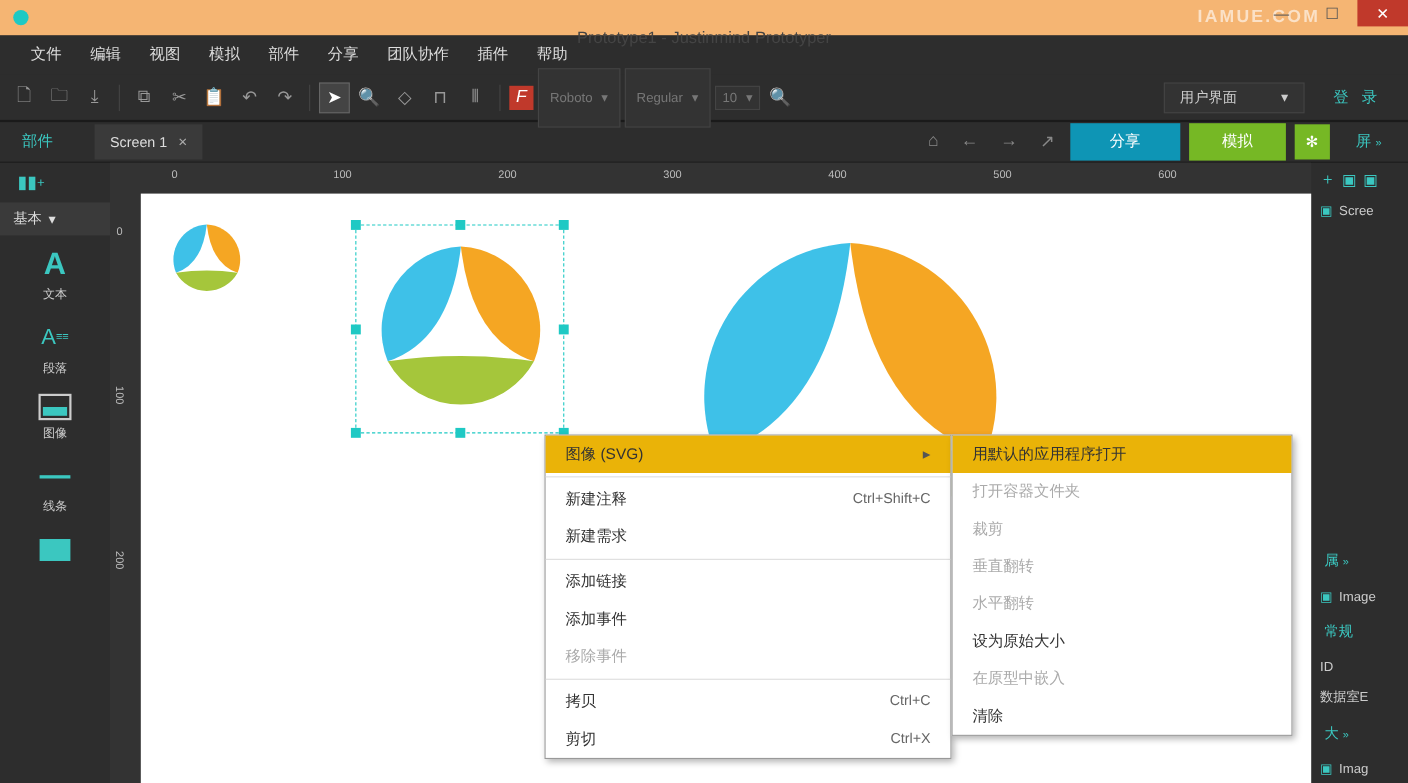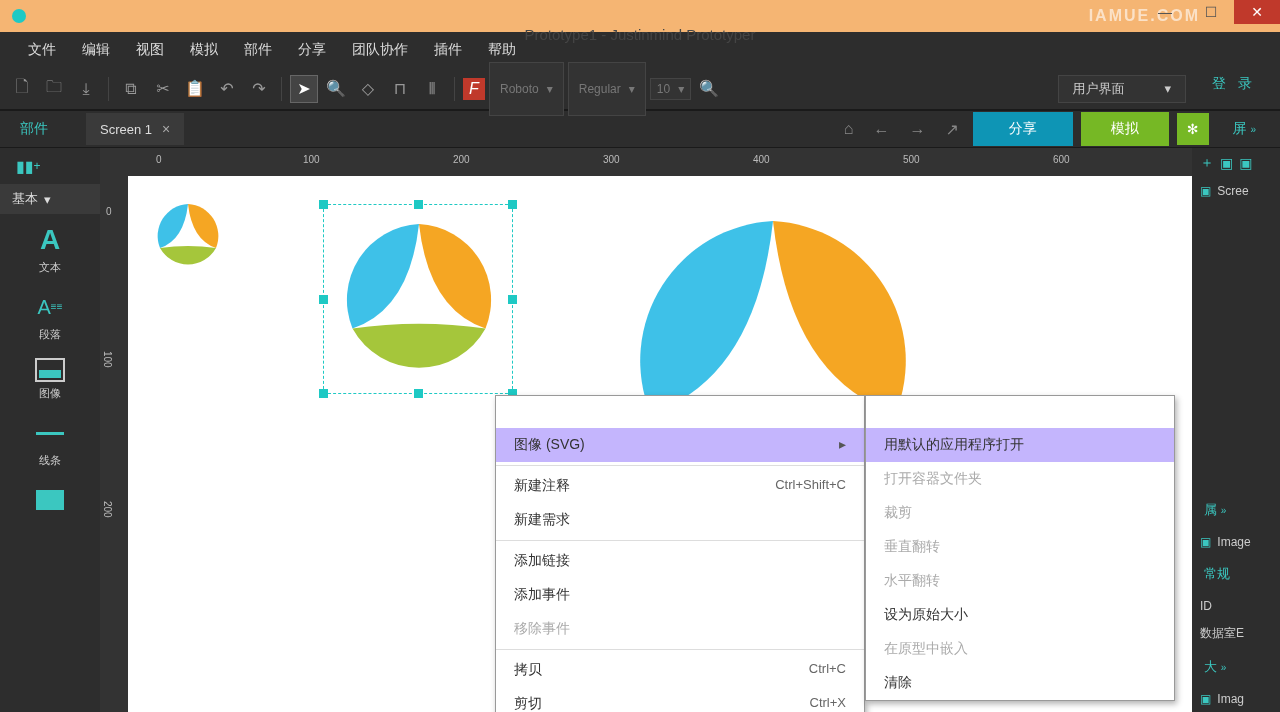--- a/index.html
+++ b/index.html
@@ -11,21 +11,21 @@
 .titlebar-btn { width: 46px; height: 24px; display: flex; align-items: center; justify-content: center; color: #555; font-size: 14px; }
 .titlebar-btn.close { background: #c0392b; color: #fff; }
 .watermark { position: absolute; right: 80px; color: rgba(255,255,255,0.6); font-size: 16px; letter-spacing: 2px; font-weight: bold; }
 .menubar { height: 36px; background: #2d2d2d; display: flex; align-items: center; padding: 0 18px; gap: 6px; }
 .menu-item { color: #ddd; padding: 4px 10px; font-size: 14px; }
 .toolbar { height: 42px; background: #2d2d2d; display: flex; align-items: center; padding: 0 8px; gap: 4px; border-bottom: 1px solid #1a1a1a; }
 .tool-btn { width: 28px; height: 28px; display: flex; align-items: center; justify-content: center; color: #999; font-size: 16px; }
 .tool-btn.selected { background: #444; color: #fff; border: 1px solid #666; }
 .tool-sep { width: 1px; height: 24px; background: #444; margin: 0 4px; }
 .font-sel { background: #333; color: #777; padding: 19px 10px; font-size: 12px; border: 1px solid #444; display: flex; align-items: center; gap: 8px; }
-.right-top { display: flex; gap: 10px; margin-left: auto; }
+.right-top { display: flex; gap: 10px; margin-left: auto; align-items: center; }
 .view-sel { background: #333; color: #ccc; padding: 4px 14px; font-size: 13px; border: 1px solid #444; display: flex; align-items: center; gap: 40px; }
 .login-link { color: #3bc7c0; font-size: 14px; padding: 0 16px; letter-spacing: 4px; }
 .subbar { height: 38px; background: #2d2d2d; border-top: 1px solid #1a1a1a; border-bottom: 1px solid #1a1a1a; display: flex; align-items: center; }
 .panel-header { color: #3bc7c0; font-size: 14px; padding: 0 20px; }
 .tab { background: #3a3a3a; color: #ddd; padding: 8px 14px; font-size: 13px; display: flex; align-items: center; gap: 10px; margin-left: 18px; }
 .tab .close-x { font-size: 14px; color: #aaa; }
 .sub-right { margin-left: auto; display: flex; align-items: center; gap: 8px; padding-right: 8px; }
 .nav-icon { color: #888; font-size: 16px; padding: 0 6px; }
 .btn-share { background: #0e95b5; color: #fff; padding: 8px 36px; font-size: 14px; }
 .btn-sim { background: #76b825; color: #fff; padding: 8px 30px; font-size: 14px; }
@@ -44,21 +44,21 @@
 .ruler-tick { position: absolute; color: #bbb; font-size: 10px; }
 .canvas { position: absolute; top: 28px; left: 28px; right: 0; bottom: 0; background: #fff; overflow: hidden; }
 .selection { position: absolute; border: 1px dashed #1ec9c4; }
 .sel-handle { position: absolute; width: 9px; height: 9px; background: #1ec9c4; }
 .right-panel { width: 88px; background: #2d2d2d; display: flex; flex-direction: column; color: #ccc; font-size: 12px; }
 .rp-row { padding: 6px 8px; display: flex; align-items: center; gap: 6px; }
 .rp-icon { color: #3bc7c0; font-size: 14px; }
 .rp-header { color: #3bc7c0; padding: 10px 12px; font-size: 13px; }
 .context-menu { position: absolute; background: #fff; border: 1px solid #999; box-shadow: 2px 3px 6px rgba(0,0,0,0.3); font-size: 14px; color: #333; }
 .cm-item { padding: 8px 18px; display: flex; justify-content: space-between; gap: 40px; cursor: default; }
-.cm-item.highlight { background: #c4b5fd; margin-top: 32px; }
+.cm-item.highlight { background: #eab308; }
 .cm-item.disabled { color: #aaa; }
 .cm-item.hasarrow::after { content: "▸"; color: #555; }
 .cm-sep { height: 1px; background: #ddd; margin: 3px 0; }
 .shortcut { color: #666; font-size: 13px; }
 .logo-svg { display: block; }
 </style>
 </head>
 <body>
 
 <div class="titlebar">

